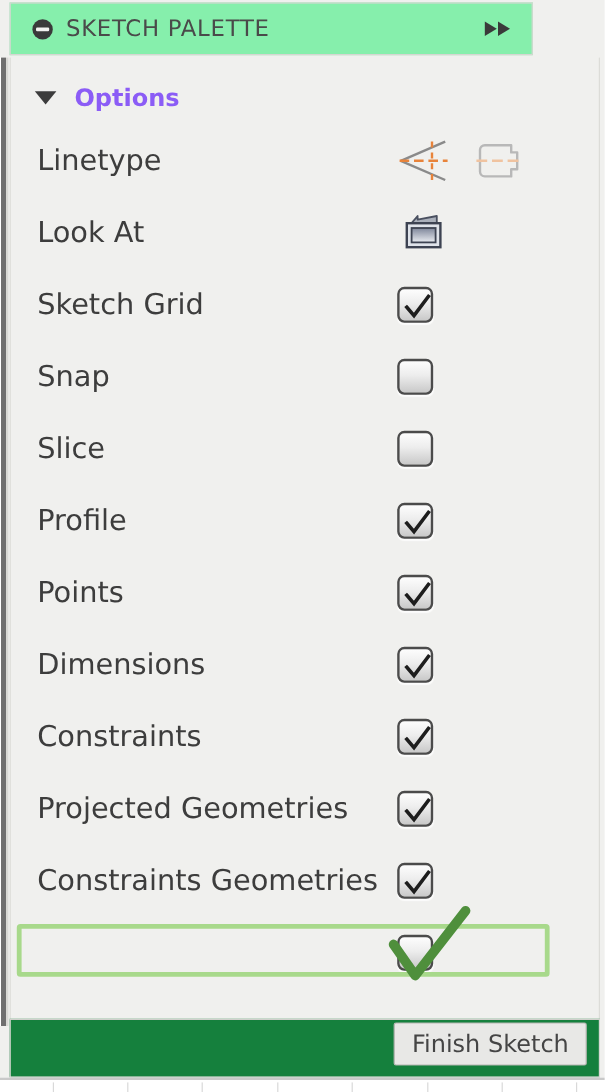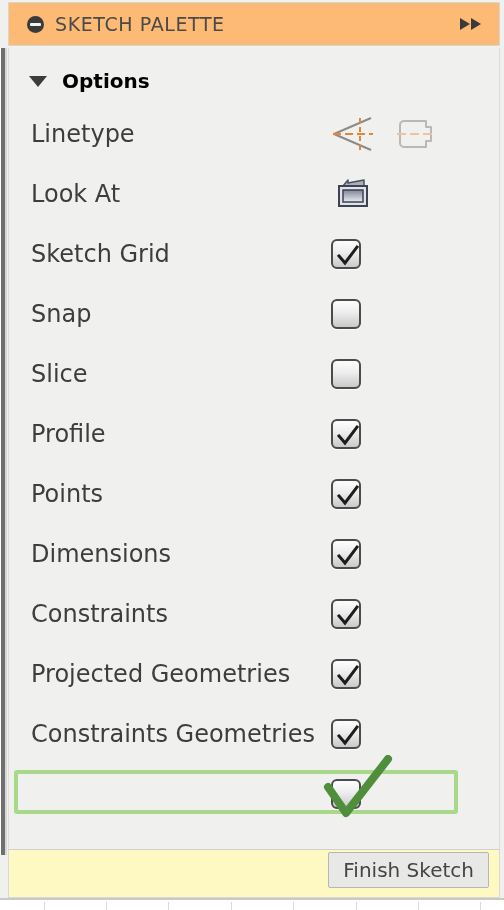--- a/index.html
+++ b/index.html
@@ -30,23 +30,23 @@
     height: 898px;
     background: #f0f0ee;
     box-sizing: border-box;
   }
 
   
   .titlebar {
     position: absolute;
     left: 8px;
     top: 2px;
-    width: 492px;
+    width: 436px;
     height: 44px;
-    background: #fdba74;
+    background: #86efac;
     border: 1px solid #d6d6d2;
     box-sizing: border-box;
     display: flex;
     align-items: center;
     padding: 0 14px 0 18px;
   }
   .titlebar-left {
     display: flex;
     align-items: center;
     flex: 1 1 auto;
@@ -121,21 +121,21 @@
   .tri-down {
     width: 0;
     height: 0;
     border-left: 9px solid transparent;
     border-right: 9px solid transparent;
     border-top: 11px solid #3c3c3c;
   }
   .options-label {
     font-size: 20px;
     font-weight: bold;
-    color: #000000;
+    color: #8b5cf6;
   }
 
   
   .rows {
     position: absolute;
     left: 0;
     top: 56px;
     width: 100%;
   }
   .row {
@@ -203,21 +203,21 @@
     pointer-events: none;
   }
 
   
   .footer {
     position: absolute;
     left: 8px;
     top: 849px;
     width: 492px;
     height: 49px;
-    background: #fef9c3;
+    background: #15803d;
     border: 1px solid #d8d8d4;
     border-top: 1px solid #d0d0cc;
     box-sizing: border-box;
     text-align: center;
   }
   .finish-btn {
     position: absolute;
     right: 10px;
     top: 2px;
     height: 36px;

